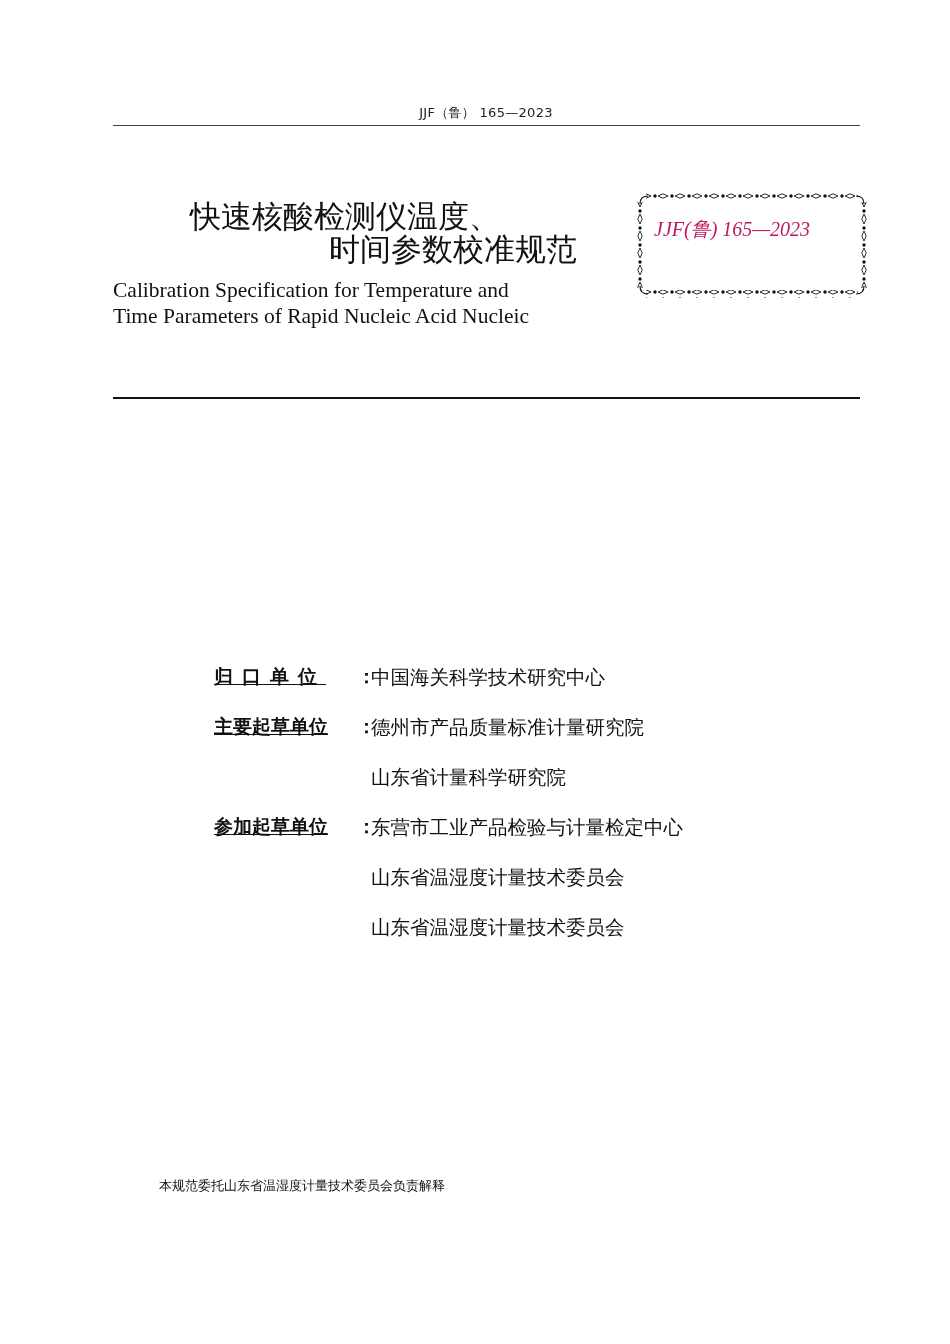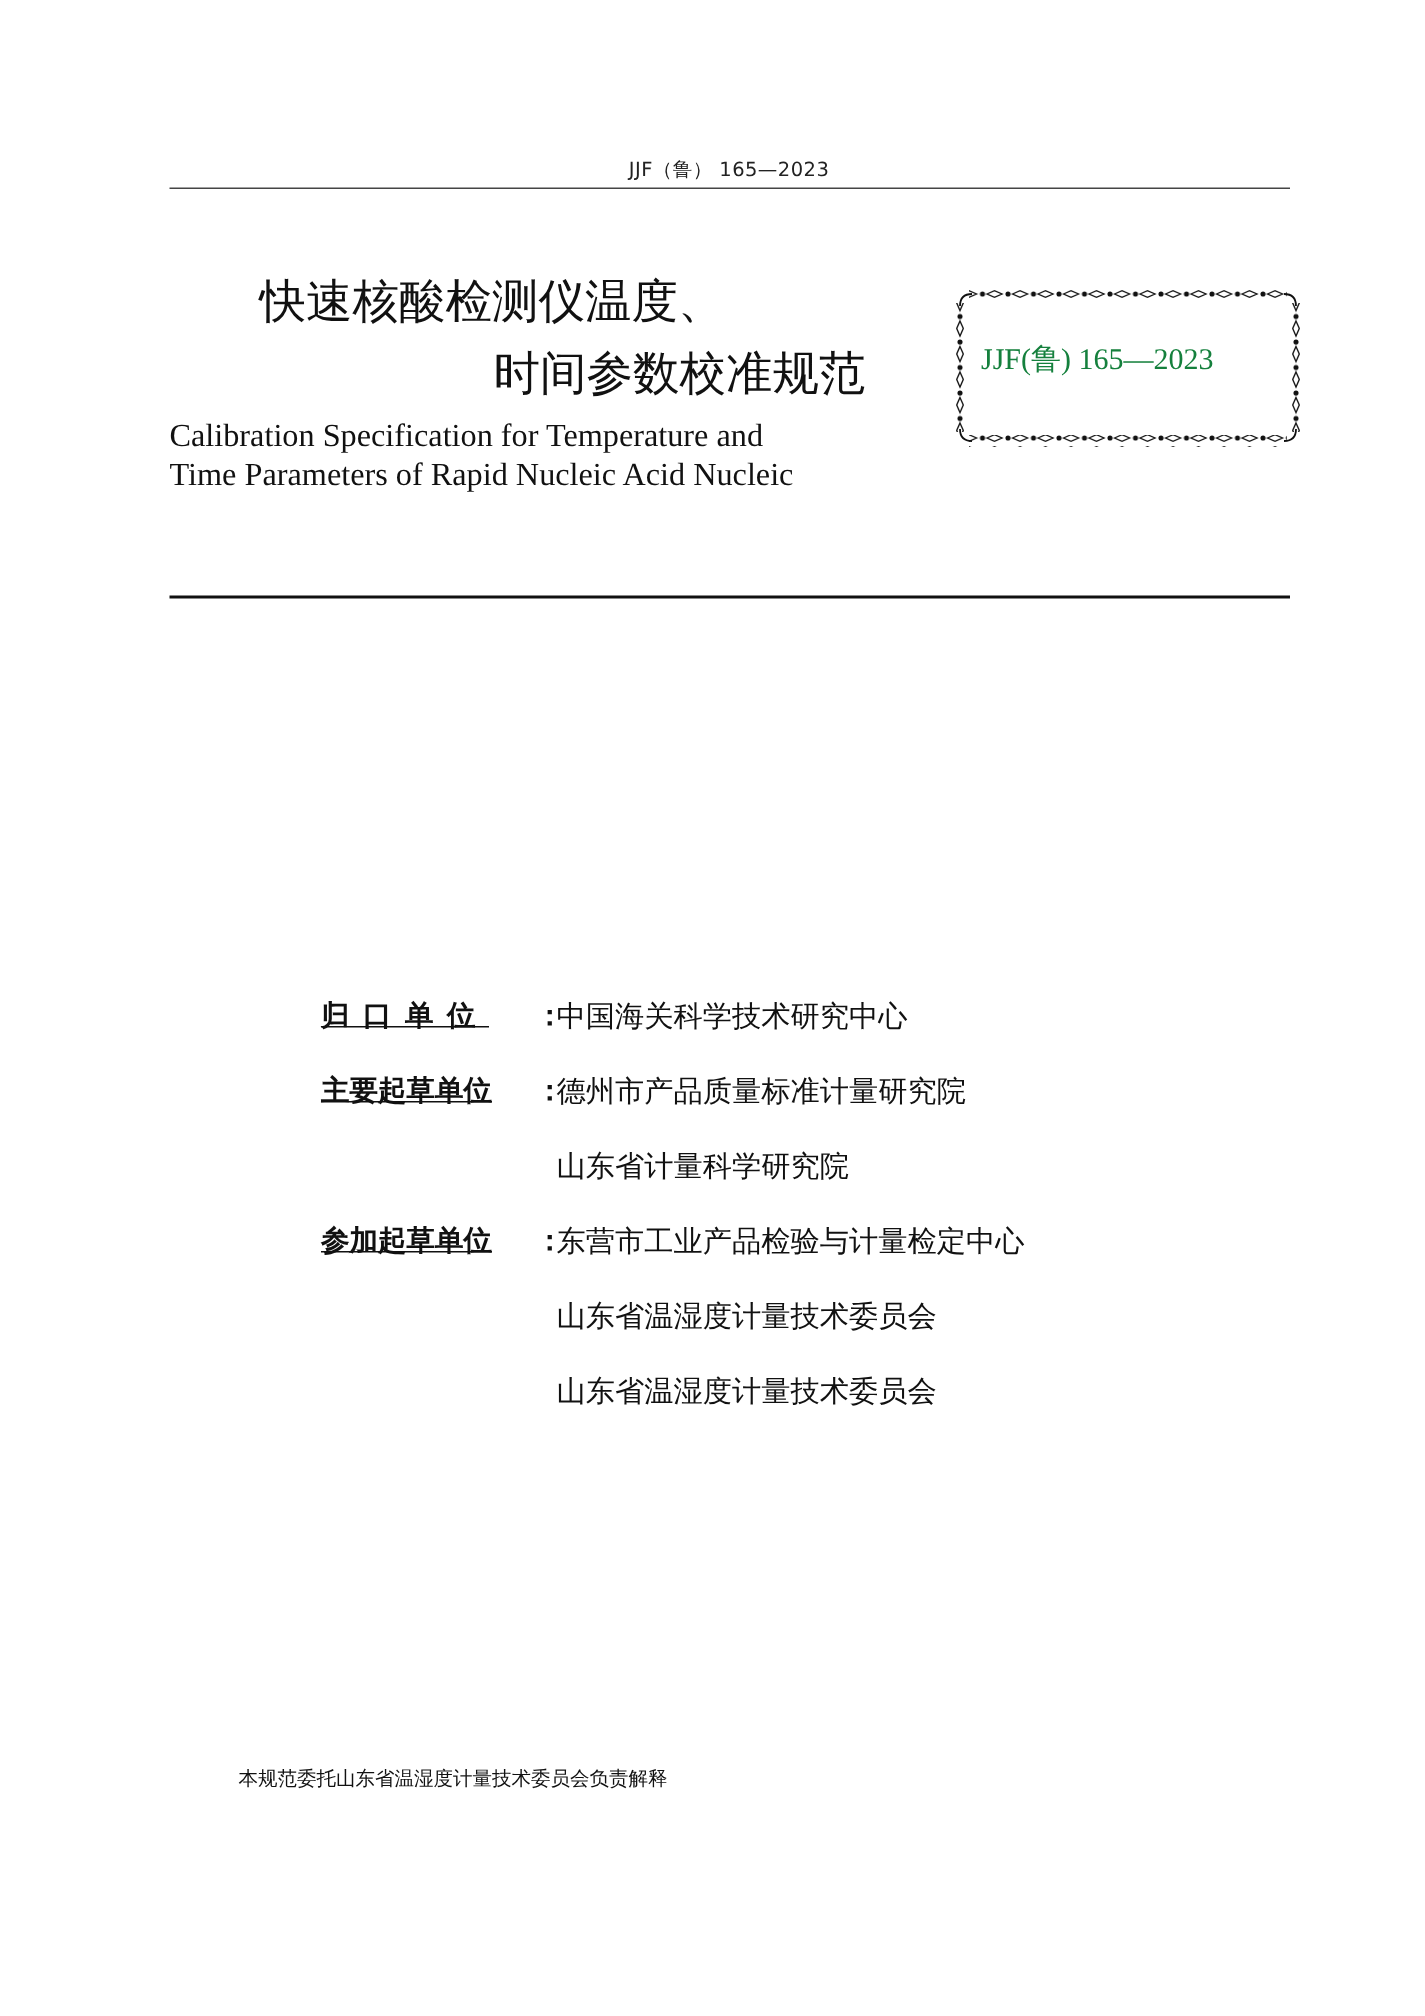--- a/index.html
+++ b/index.html
@@ -19,22 +19,22 @@
       position: absolute; left: 113px; font-family: "Liberation Serif", serif;
       font-size: 21.5px; color: #111; line-height: 26px; white-space: nowrap;
     }
     .title-en.l1 { top: 277px; font-family: Liberation Serif, serif; }
     .title-en.l2 { top: 303px; }
     .code-box {
       position: absolute; left: 636px; top: 192px; width: 228px; height: 102px;
     }
     .code-box svg { position: absolute; left: 0; top: 0; }
     .code-box-text {
-      position: absolute; left: 18px; top: 34px; font-family: "Liberation Serif", serif;
-      font-size: 20px; color: #15803d; white-space: nowrap;
+      position: absolute; left: 18px; top: 24px; font-family: "Liberation Serif", serif;
+      font-size: 20px; color: #be185d; white-space: nowrap; font-style: italic;
     }
     .rule-mid { position: absolute; top: 397px; left: 113px; width: 747px; height: 2px; background: #111; }
     .units { position: absolute; left: 214px; top: 664px; }
     .unit-row { position: absolute; left: 0; white-space: nowrap; height: 30px; }
     .unit-label {
       position: absolute; left: 0; width: 156px; font-family: "DejaVu Sans", sans-serif;
       font-size: 19px; font-weight: bold; color: #111; text-decoration: underline;
     }
     .unit-label.spaced { letter-spacing: 9px; font-weight: bold; }
     .unit-colon { position: absolute; left: 143px; font-family: "DejaVu Sans", sans-serif; font-size: 19px; font-weight: bold; }
@@ -45,21 +45,21 @@
       position: absolute; left: 159px; top: 1177px; font-family: "DejaVu Serif", serif;
       font-size: 13px; color: #111; white-space: nowrap;
     }
   </style>
 </head>
 <body>
 
 <div class="header-code">JJF（鲁） 165—2023</div>
 <div class="rule-top"></div>
 
-<div class="title-cn l1" style="left:173px;padding-left:0;">快速核酸检测仪温度、</div>
+<div class="title-cn l1" style="left:190px;padding-left:0;margin-top:15px;">快速核酸检测仪温度、</div>
 <div class="title-cn l2">时间参数校准规范</div>
 <div class="title-en l1">Calibration Specification for Temperature and</div>
 <div class="title-en l2">Time Parameters of Rapid Nucleic Acid Nucleic</div>
 
 <div class="code-box">
   <svg width="232" height="106" viewBox="0 0 232 106">
     <defs>
       <pattern id="chainH" x="0" y="0" width="17" height="8" patternUnits="userSpaceOnUse">
         <circle cx="2" cy="4" r="1.7" fill="#111"></circle>
         <path d="M5 4 L10 1.8 L15 4 L10 6.2 Z" fill="none" stroke="#111" stroke-width="0.9"></path>

